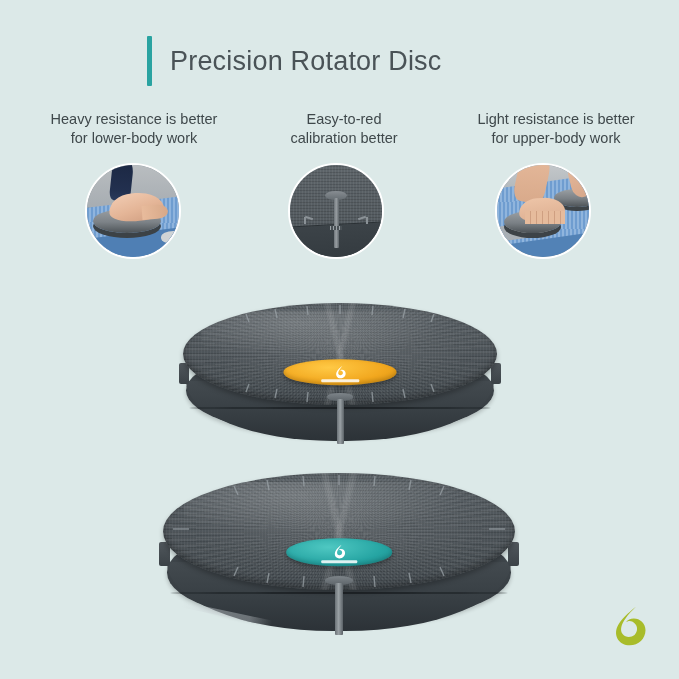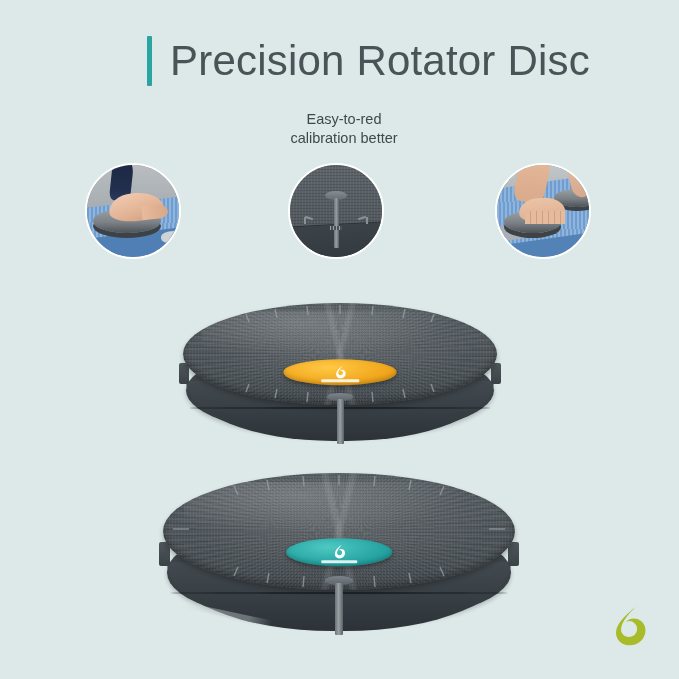--- a/index.html
+++ b/index.html
@@ -31,21 +31,21 @@
     align-items: stretch;
     height: 50px;
   }
   .title-bar {
     width: 5px;
     background: #2aa3a1;
     border-radius: 1px;
     margin-right: 18px;
   }
   .title-text {
-    font-size: 42px;
+    font-size: 27px;
     line-height: 50px;
     color: #4a5357;
     letter-spacing: 0.2px;
     font-weight: 400;
     white-space: nowrap;
   }
 
   
   .caption {
     position: absolute;
@@ -265,22 +265,26 @@
 </head>
 <body>
 
 <div class="page">
 
   <div class="title-row">
     <div class="title-bar"></div>
     <div class="title-text">Precision Rotator Disc</div>
   </div>
 
+  <div class="caption cap-left">Heavy resistance is better
+for lower-body work</div>
   <div class="caption cap-mid">Easy-to-red
 calibration better</div>
+  <div class="caption cap-right">Light resistance is better
+for upper-body work</div>
 
   <div class="thumb thumb-left">
     <div class="thumb-inner">
       <div class="tl-floor"></div>
       <div class="tl-mat"></div>
       <div class="tl-mat2"></div>
       <div class="tl-disc2"></div>
       <div class="tl-disc"></div>
       <div class="tl-leg"></div>
       <div class="tl-foot"></div>

